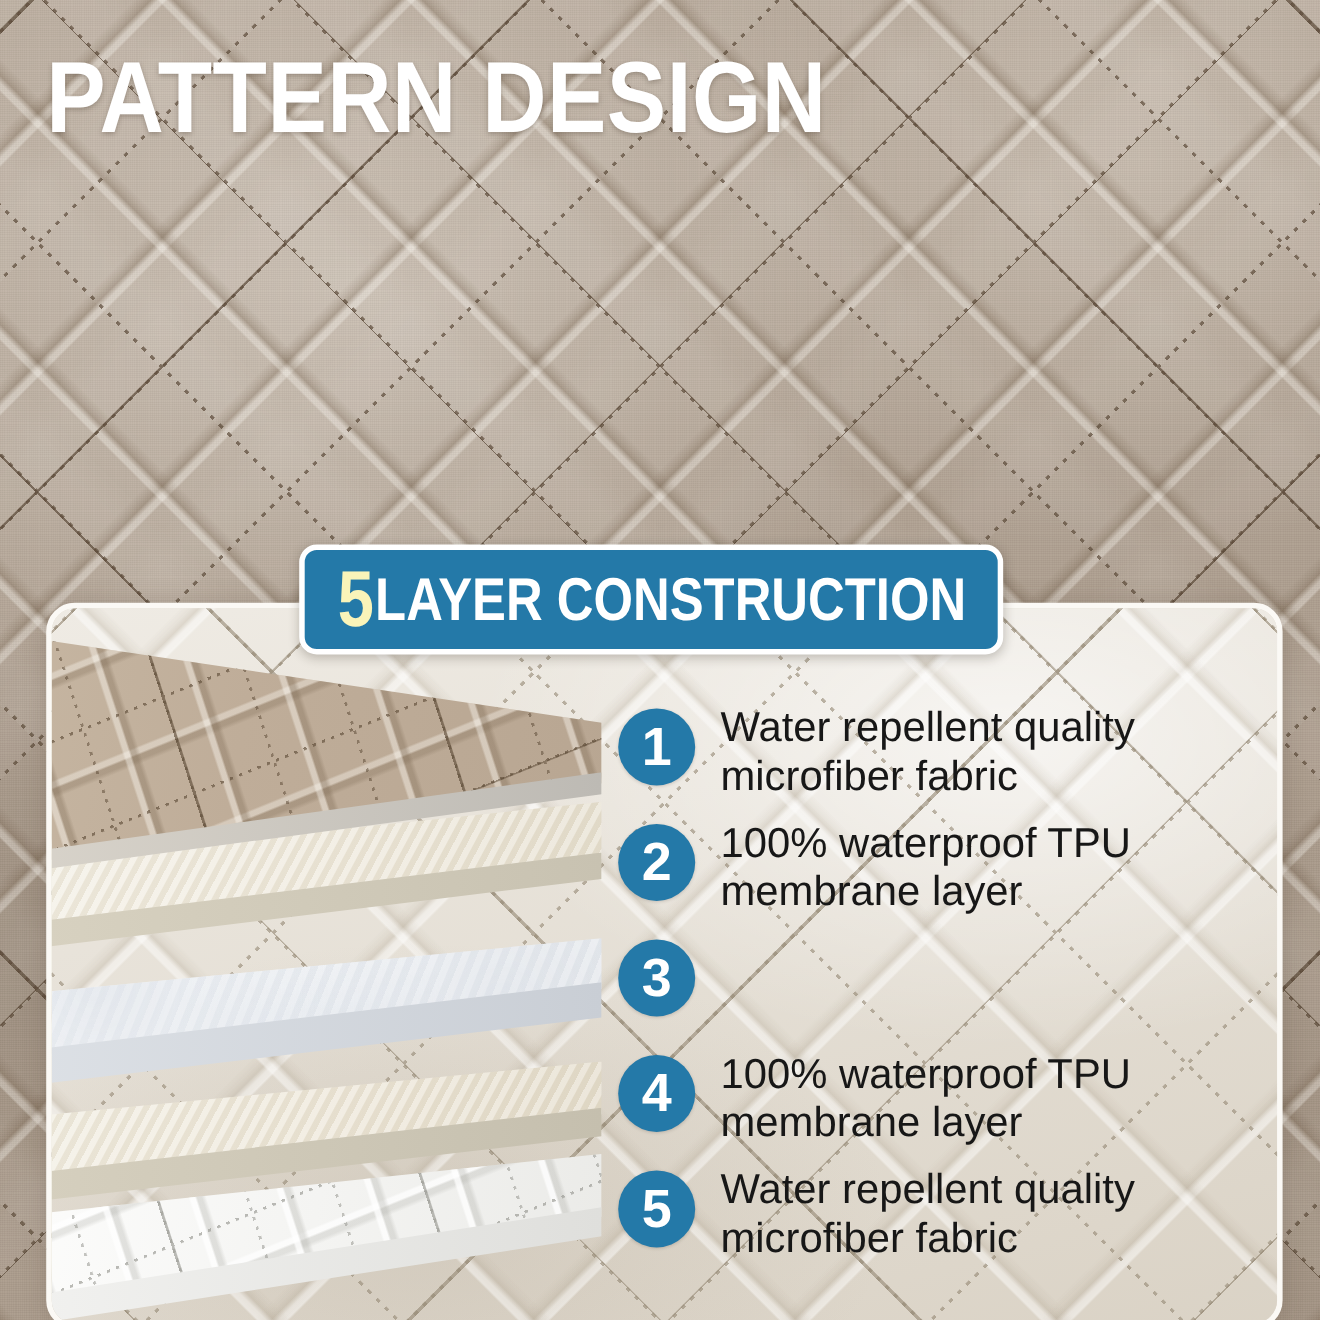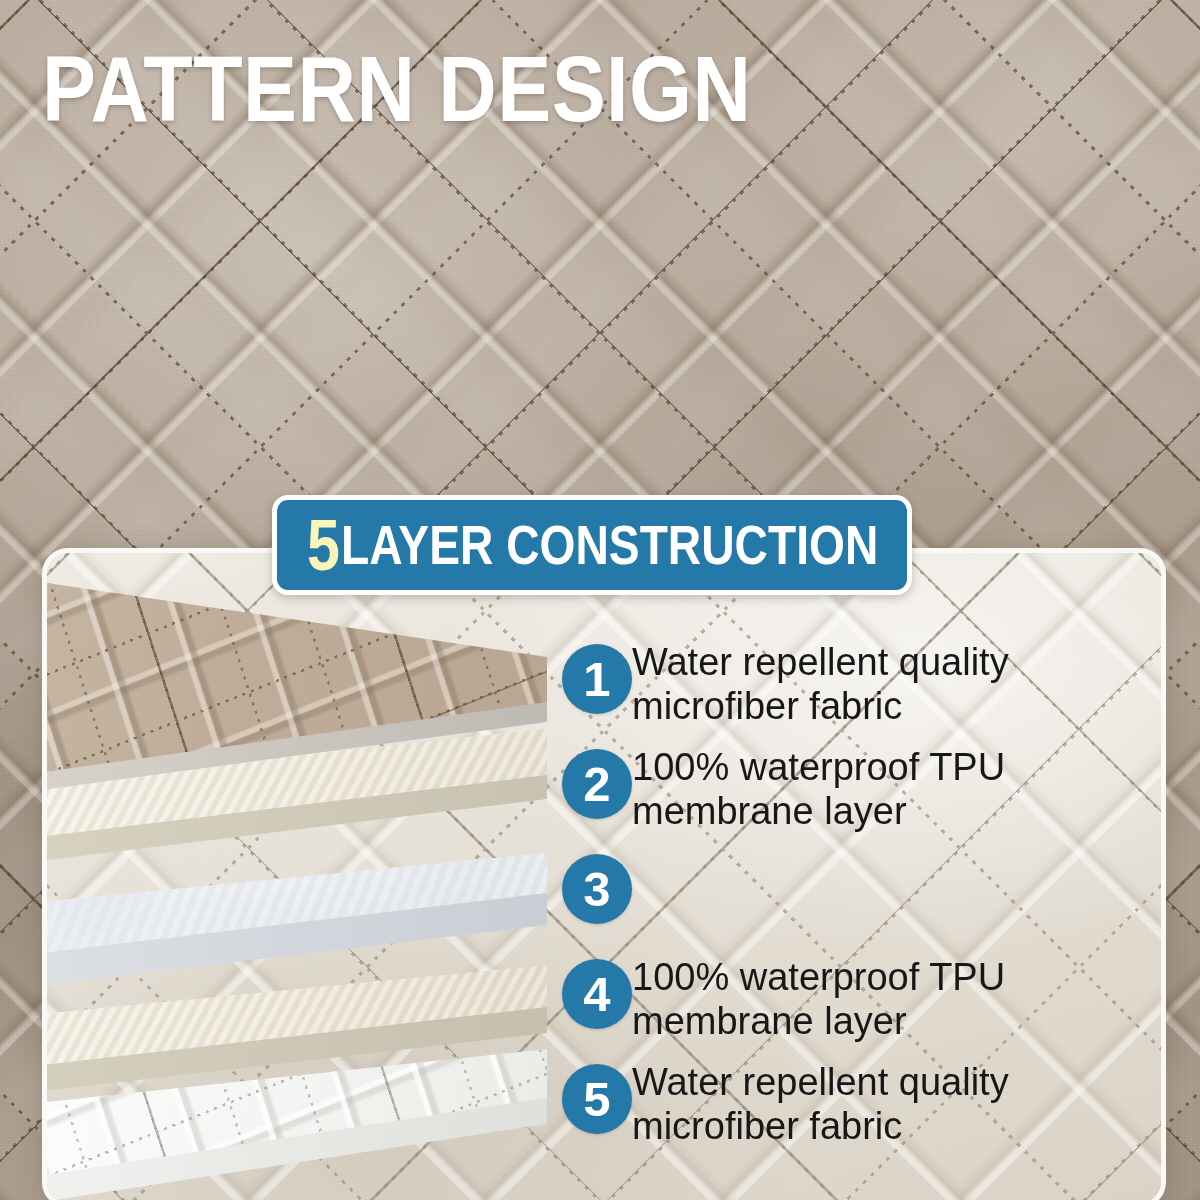--- a/index.html
+++ b/index.html
@@ -339,20 +339,21 @@
     border-radius:50%;
     background:#2479A8;
     color:#FFFFFF;
     display:flex; align-items:center; justify-content:center;
     font-size:49px; font-weight:900; line-height:1;
     margin-top:4px;
     font-family:"Liberation Sans", sans-serif;
     box-shadow:0 1px 3px rgba(40,30,20,.18);
   }
   .layer-text {
+    margin-left:23px;
     font-size:38px;
     line-height:44px;
     color:#171717;
     font-weight:400;
     font-family:"Liberation Sans", sans-serif;
     max-width:530px;
   }
 </style>
 </head>
 <body>

